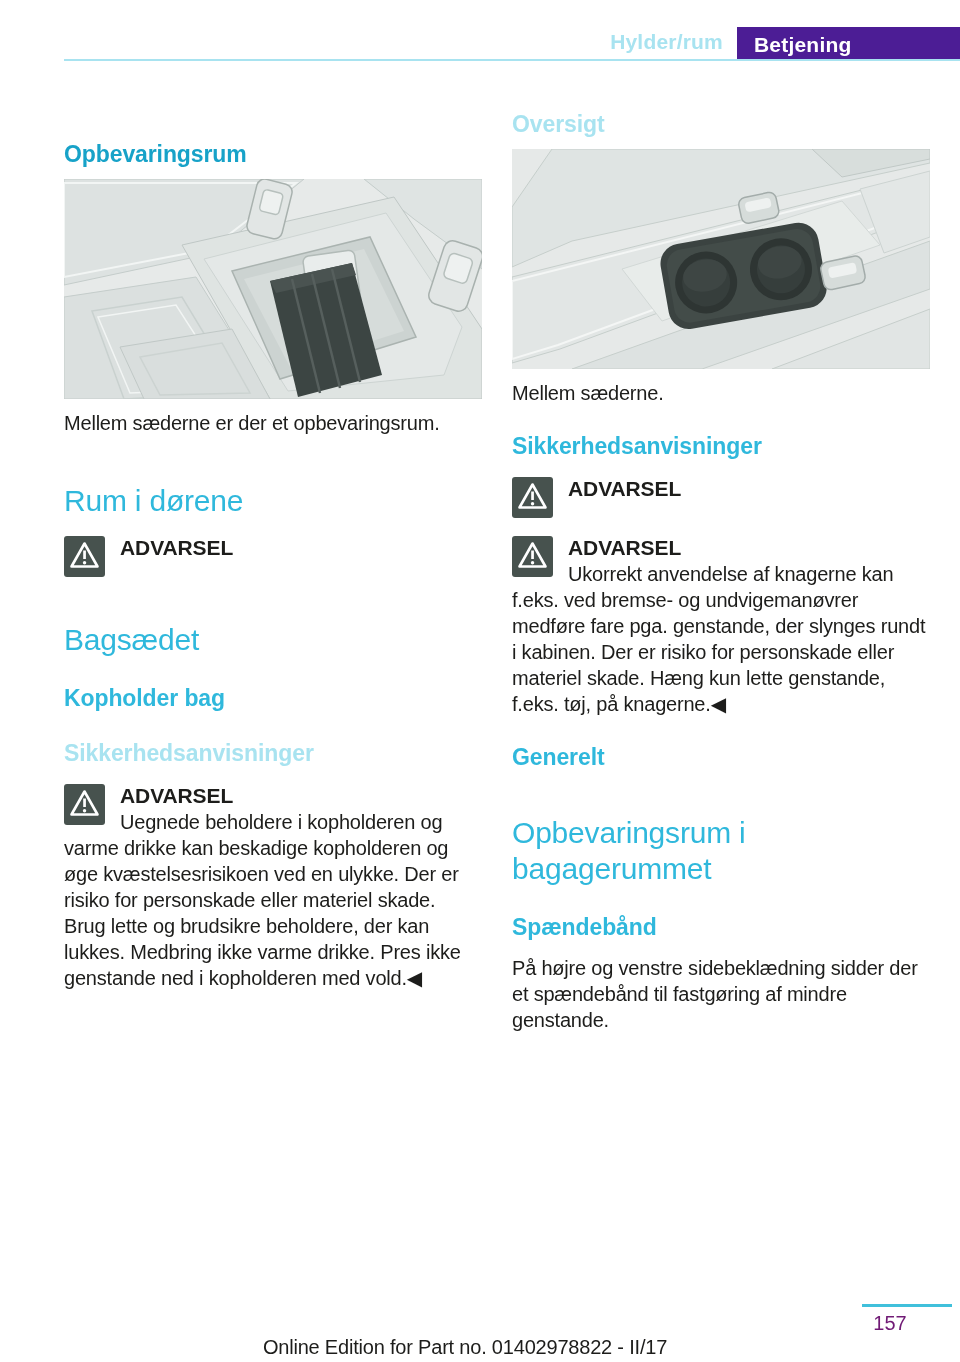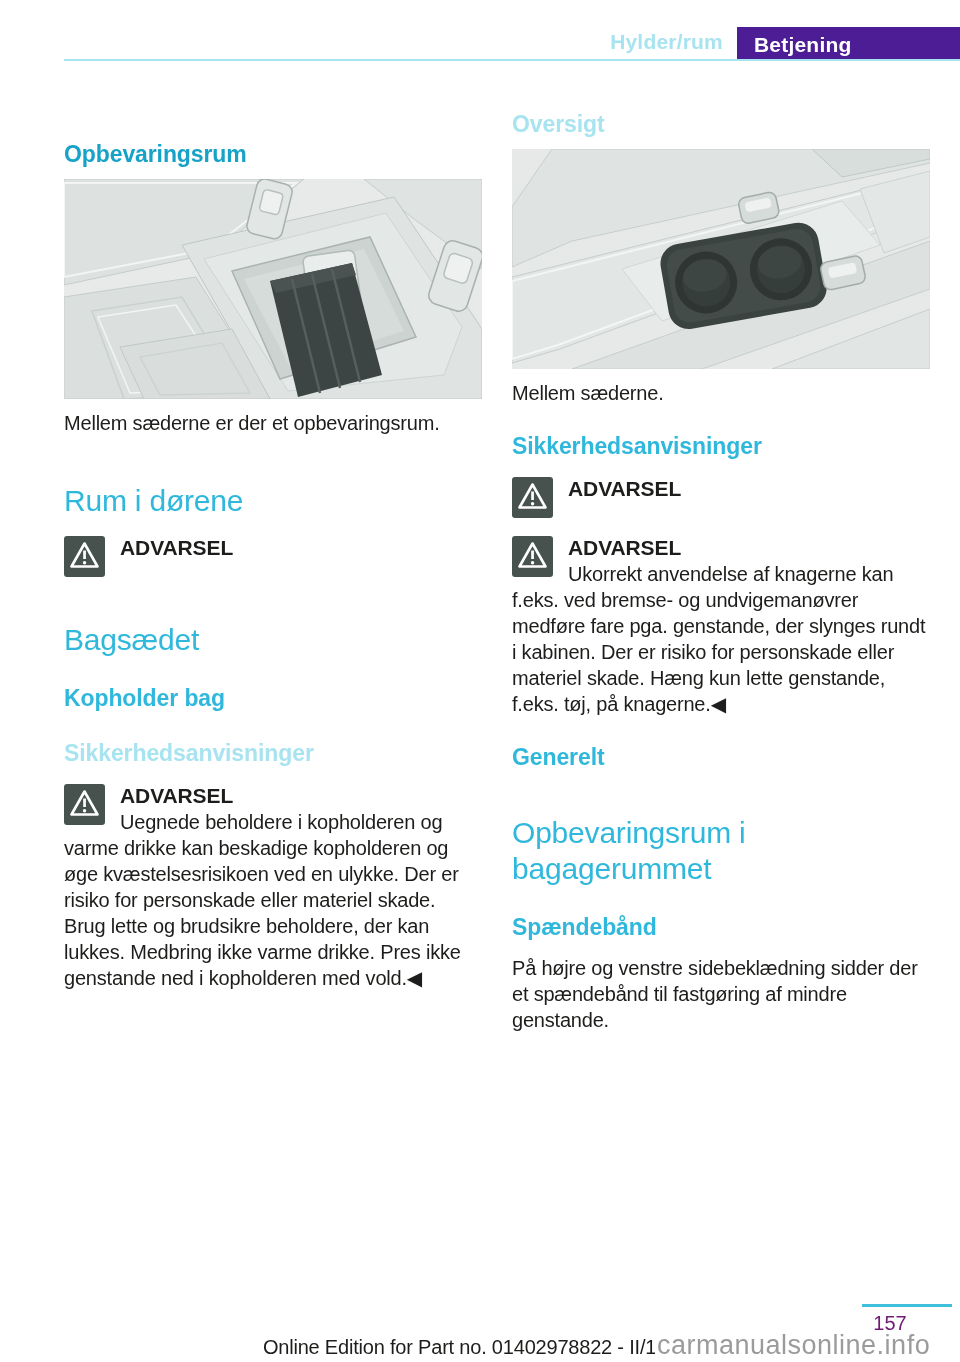--- a/index.html
+++ b/index.html
@@ -255,15 +255,14 @@
       <h2 class="section">Opbevaringsrum i bagagerummet</h2>
       <h3 class="sub">Spændebånd</h3>
       <p class="body">På højre og venstre sidebeklædning sidder der et spændebånd til fastgøring af mindre genstande.</p>
 
     </div>
   </div>
 
   <div class="pageno-rule"></div>
   <div class="pageno">157</div>
   <div class="edition">Online Edition for Part no. 01402978822 - II/17</div>
-  <div class="watermark">carmanualsonline.info</div>
 
 </div>
 
 </body></html>

